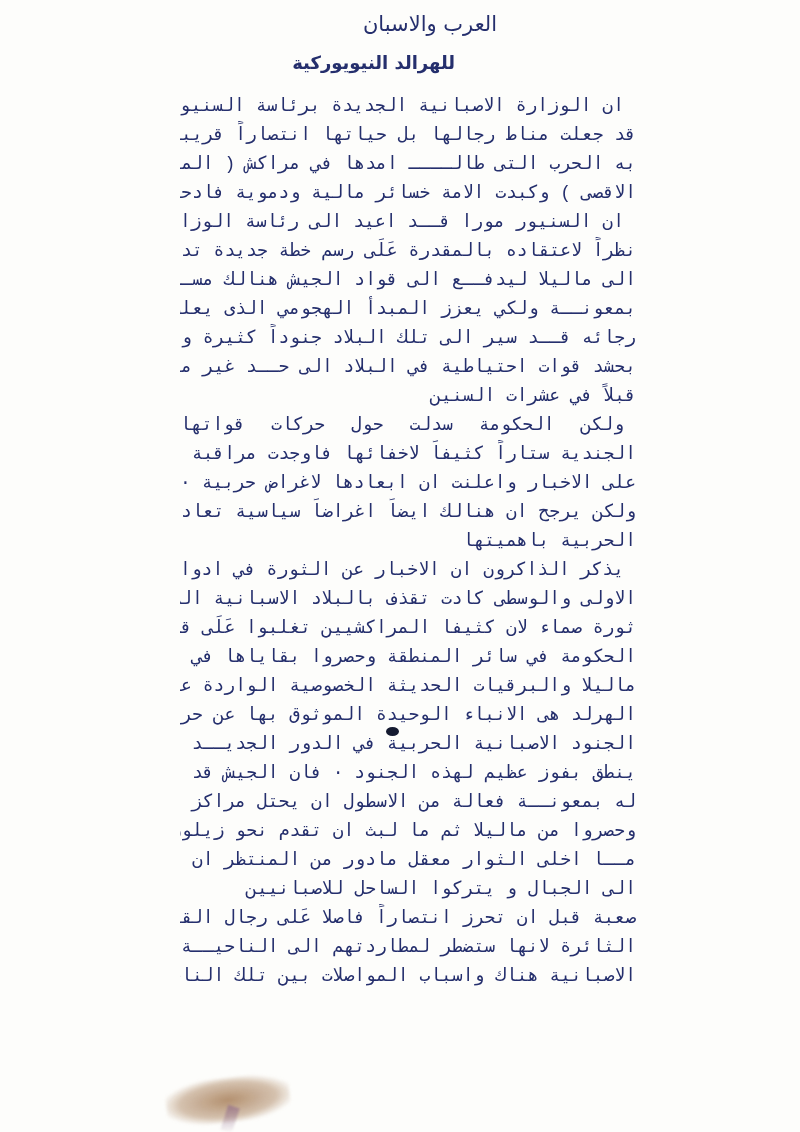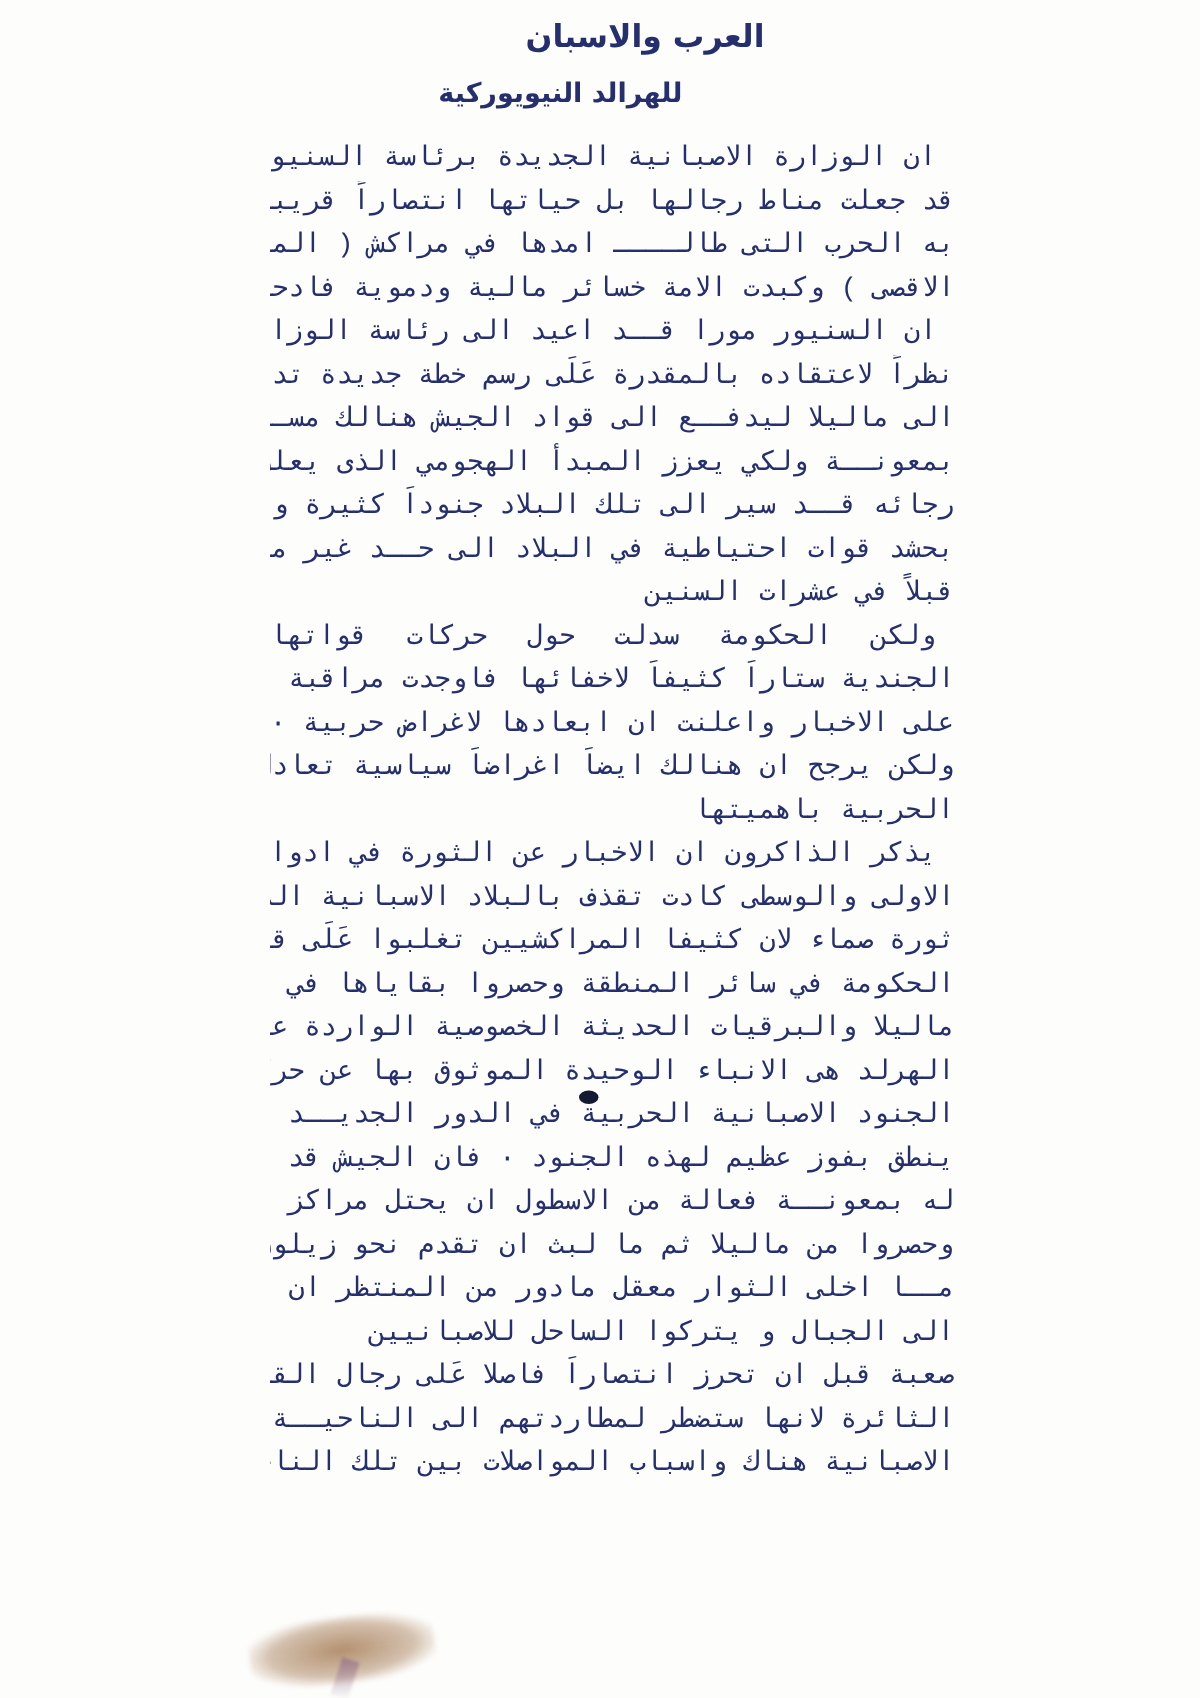--- a/index.html
+++ b/index.html
@@ -13,21 +13,21 @@
     width:800px;height:1132px;
     background:var(--paper);
     overflow:hidden;
     font-family:"DejaVu Sans", sans-serif;
     direction:rtl;
     color:var(--ink);
   }
   .doc-title{
     position:absolute;top:12px;left:60px;right:0;
     text-align:center;
-    font-size:21px;font-weight:bold;
+    font-size:21px;font-weight:normal;
     letter-spacing:1px;
     color:var(--ink);
   }
   .doc-title::after{
     content:"";
     display:block;
     width:120px;height:2px;margin:2px auto 0 auto;
     background:transparent;
   }
   .byline{

